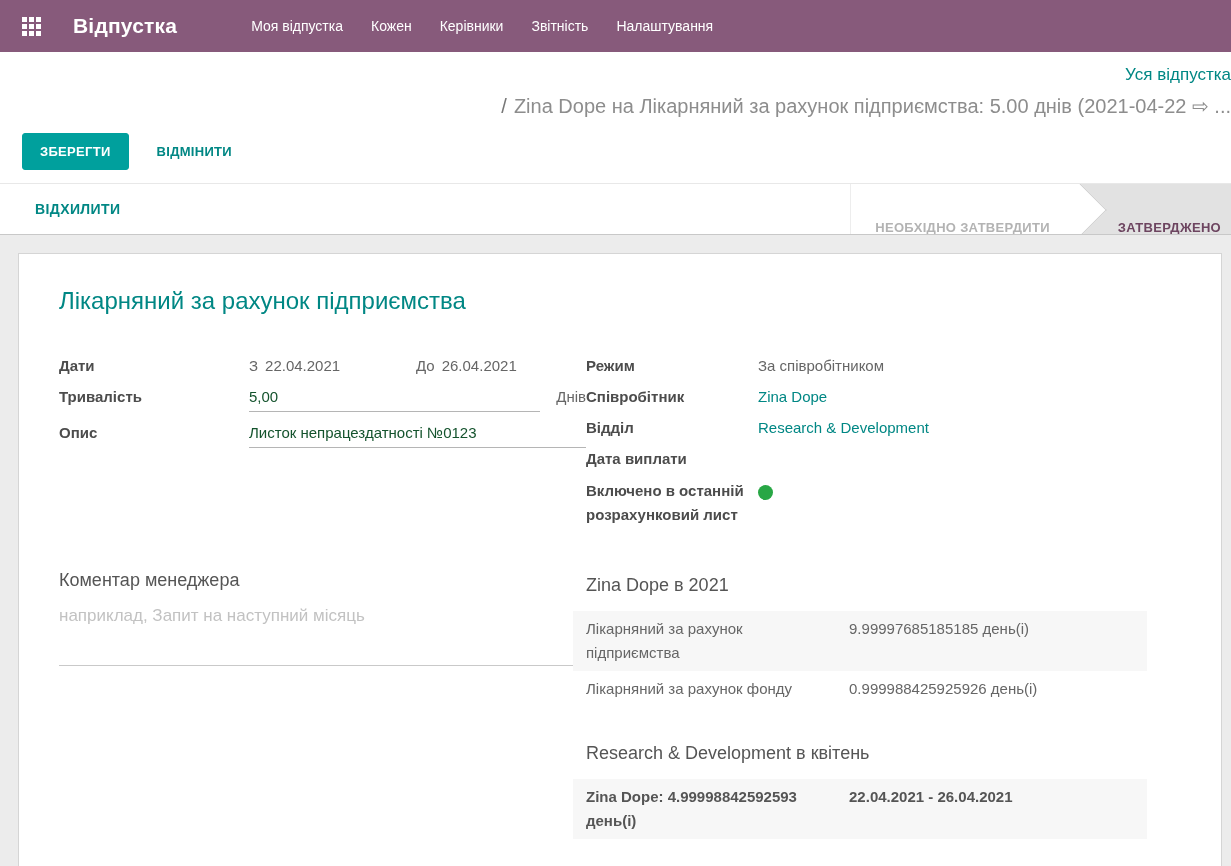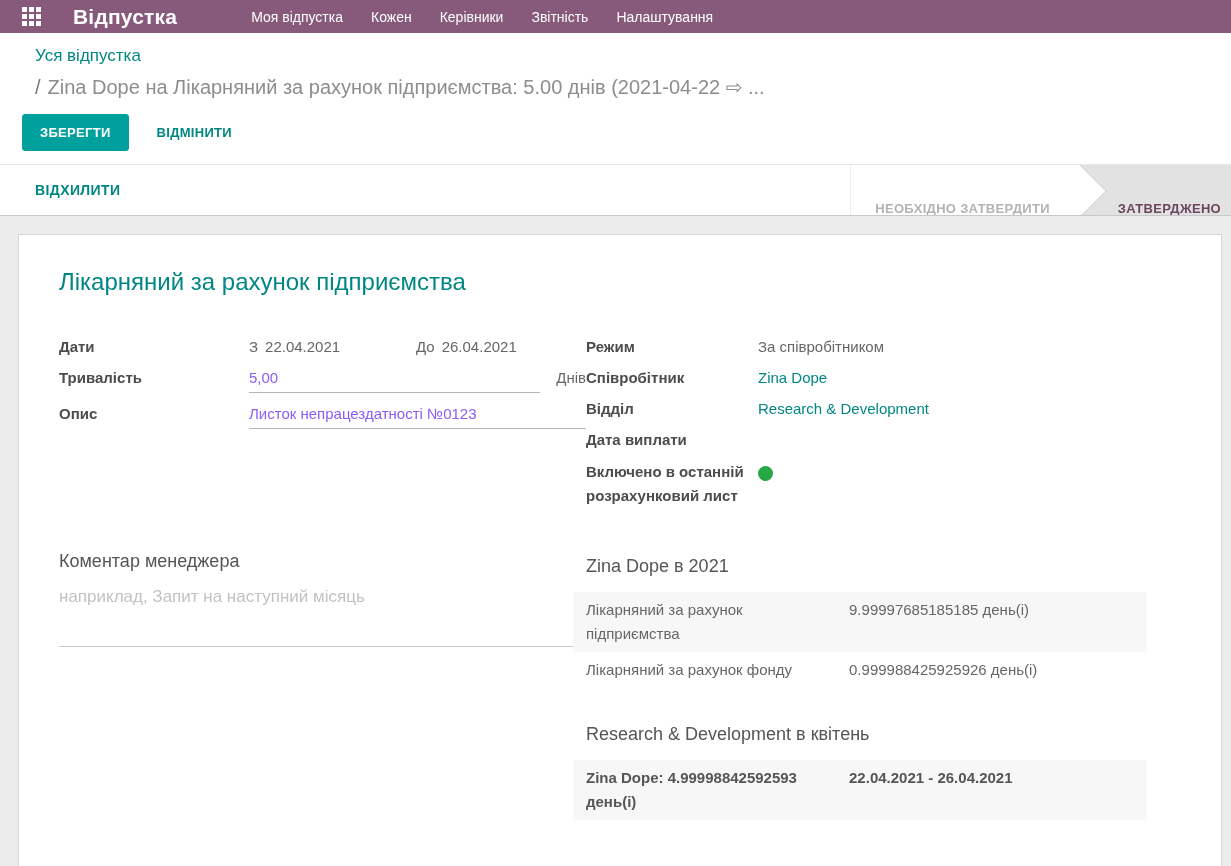--- a/index.html
+++ b/index.html
@@ -5,31 +5,31 @@
 <style>
   * { box-sizing: border-box; }
   html,body { margin:0; padding:0; }
   body {
     width:1231px; height:866px; overflow:hidden;
     font-family:"Liberation Sans", sans-serif;
     background:#fff; color:#666;
   }
 
   
-  .topnav { height:33px; background:#875A7B; display:flex; align-items:center; color:#fff; }
+  .topnav { height:52px; background:#875A7B; display:flex; align-items:center; color:#fff; }
   .apps-icon { margin-left:22px; width:19px; height:19px; display:grid;
     grid-template-columns:repeat(3,5px); grid-template-rows:repeat(3,5px); gap:2px; cursor:pointer; }
   .apps-icon i { background:#fff; width:5px; height:5px; display:block; }
   .app-title { font-size:21px; font-weight:bold; margin-left:32px; letter-spacing:.2px; }
   .menu { margin-left:60px; display:flex; font-size:14px; }
   .menu-item { padding:0 14px; line-height:46px; cursor:pointer; white-space:nowrap; }
 
   
   .control-panel { background:#fff; padding-top:13px; }
-  .breadcrumb { margin-left:35px; }
+  .breadcrumb { margin-left:35px;text-align:right; }
   .bc-parent { color:#008784; font-size:17px; text-decoration:none; cursor:pointer; display:inline-block; }
   .bc-current { font-size:20px; color:#8d8d8d; margin-top:9px; white-space:nowrap; overflow:hidden; }
   .bc-sep { color:#777; margin-right:7px; }
 
   .cp-buttons { margin:15px 0 13px 22px; display:flex; align-items:center; }
   .btn-primary { background:#00A09D; color:#fff; border:1px solid #00A09D; font-family:inherit;
     font-size:13px; font-weight:bold; padding:10px 17px; border-radius:3px; letter-spacing:.3px; cursor:pointer; }
   .btn-flat { background:none; border:none; color:#008784; font-family:inherit;
     font-size:13px; font-weight:bold; margin-left:14px; padding:10px 14px; letter-spacing:.3px; cursor:pointer; }
 
@@ -64,21 +64,21 @@
   .col-right .field-label { width:172px; }
   .field-value { flex:1; min-width:0; line-height:21px; }
 
   .dates-value { display:flex; }
   .date-part { width:167px; flex:none; }
   .inner-label { margin-right:7px; color:#666; }
   .date-text { cursor:pointer; }
 
   .underline-wrap { display:flex; align-items:baseline; }
   .underline-input { flex:1; border:none; border-bottom:1px solid #b5b5b5; background:transparent;
-    font:inherit; color:#8b5cf6; padding:0 0 4px 0; outline:none; }
+    font:inherit; color:#14532d; padding:0 0 4px 0; outline:none; }
   .unit { margin-left:16px; flex:none; color:#666; }
 
   .link { color:#008784; text-decoration:none; cursor:pointer; }
   .dot { width:15px; height:15px; border-radius:50%; background:#28a745; display:inline-block; vertical-align:middle; }
   .tall-label { line-height:24px !important; }
 
   
   .comment-section { margin-top:122px; width:527px; }
   .section-title { font-size:18px; font-weight:normal; color:#555; margin:0 0 15px 0; }
   .comment-input { width:100%; height:60px; border:none; border-bottom:1px solid #c9c9c9;

